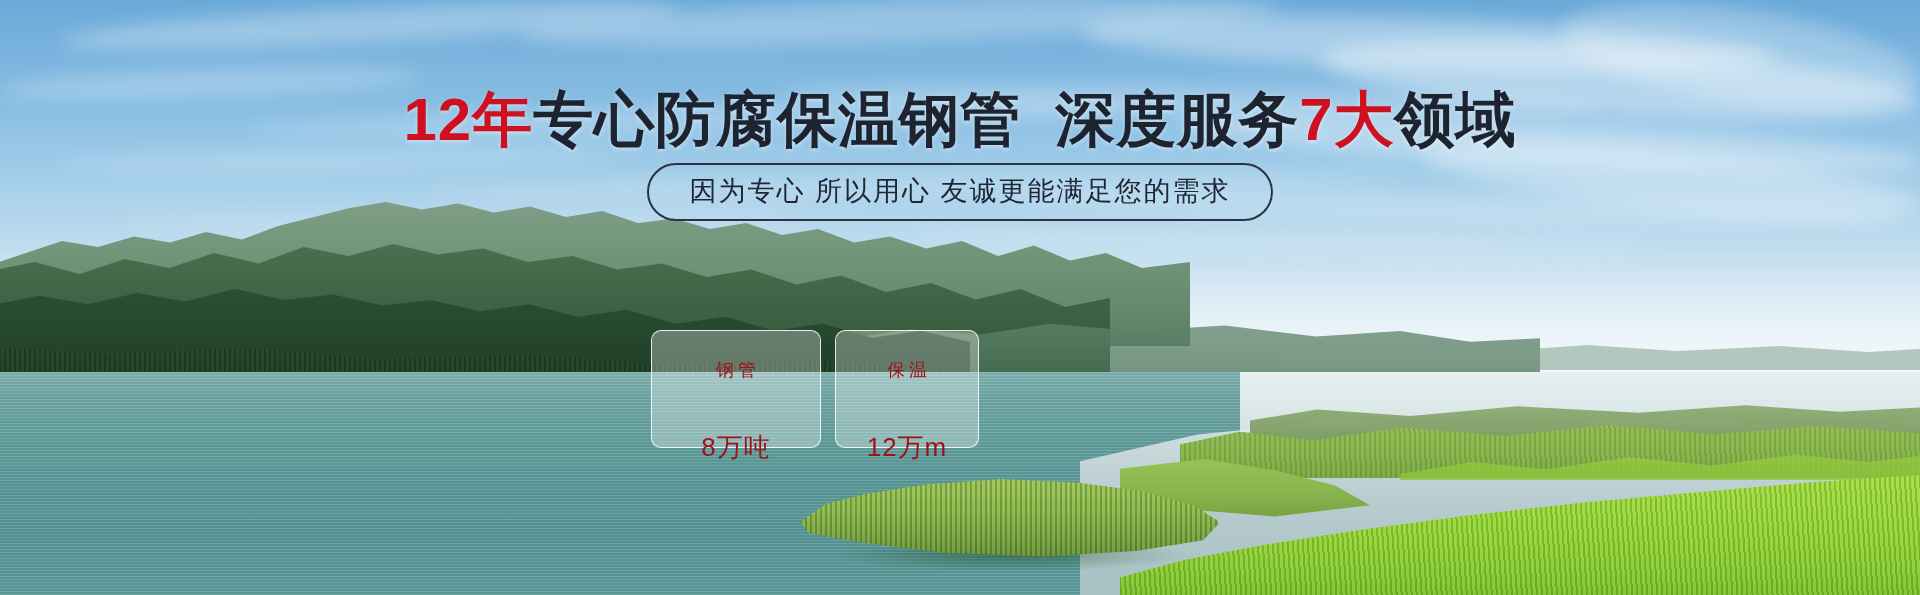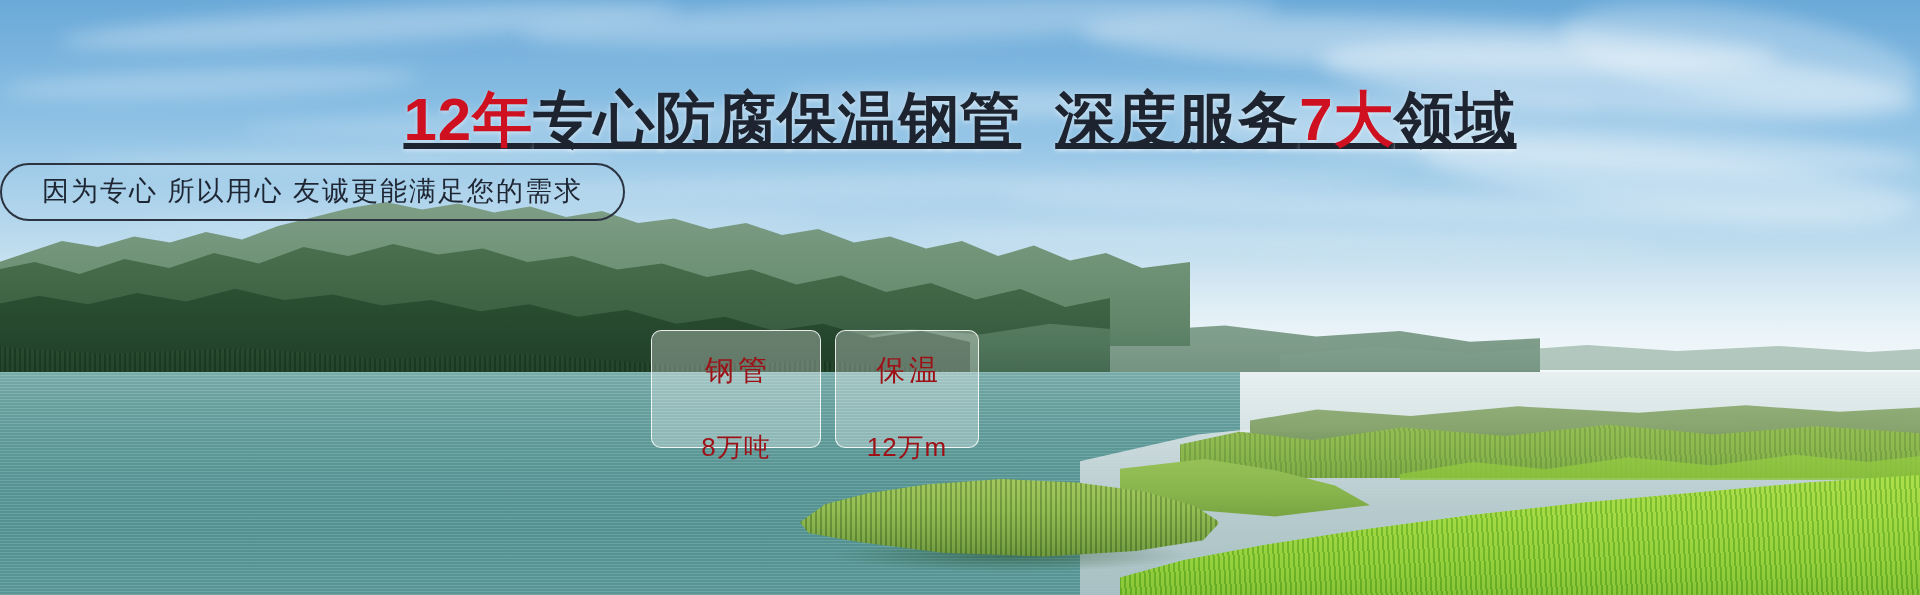--- a/index.html
+++ b/index.html
@@ -205,29 +205,29 @@
     left: 0; top: 84px;
     width: 1920px;
     text-align: center;
     font-size: 60px;
     font-weight: 900;
     letter-spacing: 1px;
     line-height: 72px;
     white-space: nowrap;
     color: #1d2430;
     text-shadow: 0 2px 4px rgba(255,255,255,.45);
-    text-decoration: underline;
   }
   .headline .accent { color: #cf1020; }
   .headline .gap { display: inline-block; width: 34px; }
 
   .subtitle-wrap {
     position: absolute;
     left: 0; top: 163px;
     width: 1920px;
+    text-align: center;
   }
   .subtitle {
     display: inline-block;
     padding: 9px 40px 11px 40px;
     border: 2px solid #2c3340;
     border-radius: 30px;
     font-size: 27px;
     line-height: 34px;
     color: #1e2633;
     letter-spacing: 2px;
@@ -249,21 +249,21 @@
     border: 1px solid rgba(255,255,255,.85);
     border-radius: 10px;
     background: rgba(255,255,255,.30);
     display: flex;
     flex-direction: column;
     align-items: center;
     justify-content: center;
     box-sizing: border-box;
   }
   .card .card-title {
-    font-size: 29px;
+    font-size: 18px;
     line-height: 30px;
     color: #9d1016;
     letter-spacing: 4px;
     padding-left: 4px;
     margin-bottom: 18px;
     white-space: nowrap;
     margin-top: 39px;
   }
   .card .card-value {
     font-size: 26px;

